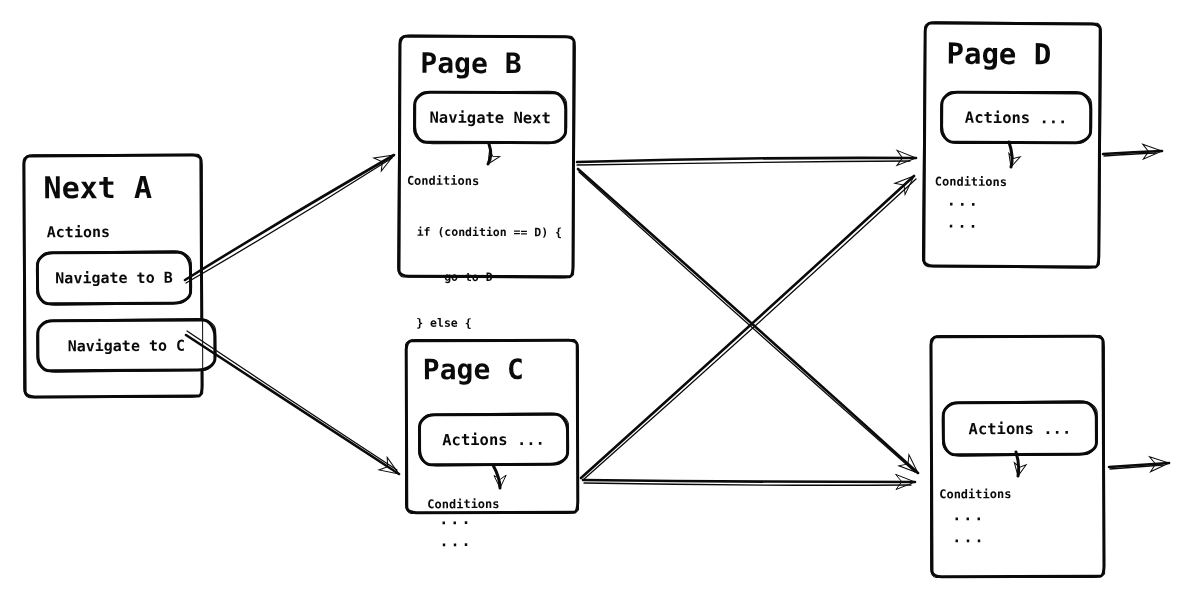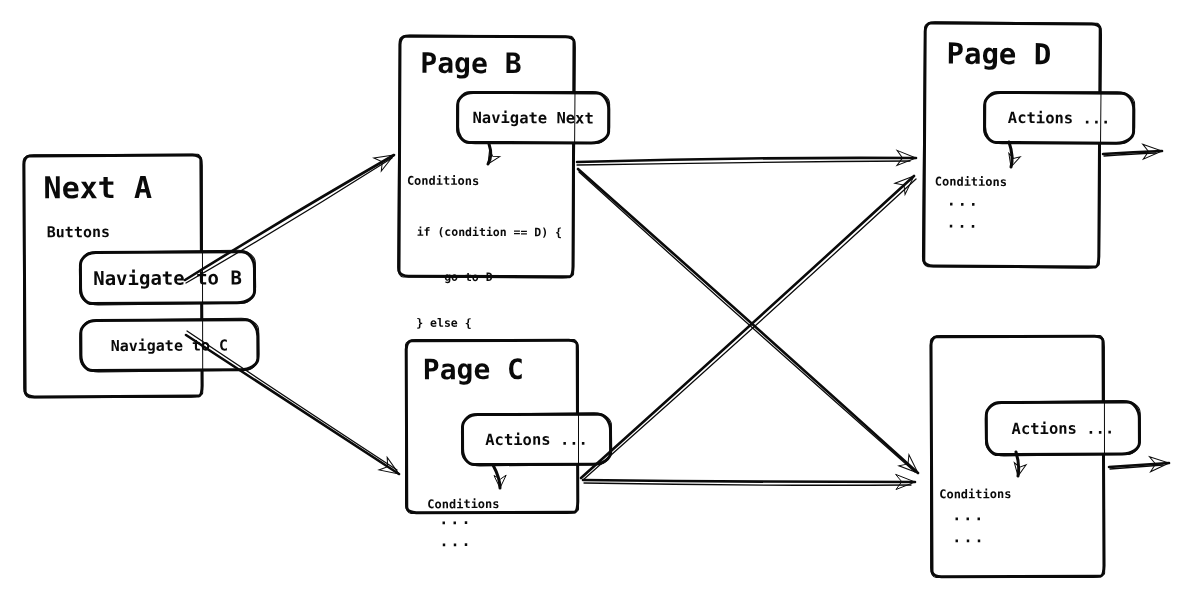--- a/index.html
+++ b/index.html
@@ -38,21 +38,20 @@
     position:absolute;
     background:#ffffff;
     border:3px solid #0a0a0a;
     border-radius:17px 14px 19px 13px / 14px 18px 13px 17px;
     display:flex;
     align-items:center;
     justify-content:center;
     font-weight:bold;
     font-size:15.5px;
     white-space:nowrap;
-    margin-left:43px;
   }
   .btn::after {
     content:"";
     position:absolute;
     inset:-3px;
     border:1.6px solid #0a0a0a;
     border-radius:13px 18px 14px 19px / 18px 13px 17px 14px;
     transform:rotate(-0.4deg);
     pointer-events:none;
   }
@@ -79,21 +78,21 @@
 
   
   #page-a { left:23px;  top:154px; width:180px; height:244px; transform:rotate(-0.3deg); }
   #page-b { left:398px; top:35px;  width:177px; height:243px; transform:rotate(0.25deg); }
   #page-c { left:405px; top:339px; width:174px; height:175px; transform:rotate(-0.2deg); }
   #page-d { left:923px; top:22px;  width:178px; height:246px; transform:rotate(0.35deg); }
   #page-e { left:930px; top:335px; width:175px; height:243px; transform:rotate(-0.25deg); }
 
   #page-a .title { left:18px; top:15px; font-size:30px; }
   #page-a .lbl   { left:21px; top:66px; font-size:15px; }
-  #a-btn-b { left:10px; top:94px;  width:177px; height:54px; font-size:19px; }
+  #a-btn-b { left:10px; top:94px;  width:156px; height:54px; font-size:15px; }
   #a-btn-c { left:10px; top:162px; width:180px; height:53px; font-size:15px; }
 
   #page-b .title { left:19px; top:11px; font-size:28px; }
   #b-btn   { left:12px; top:53px; width:154px; height:53px; }
   #page-b .lbl  { left:6px;  top:136px; }
   #page-b .code { left:16px; top:156px; }
 
   #page-c .title { left:15px; top:13px; font-size:28px; }
   #c-btn   { left:10px; top:71px; width:151px; height:53px; }
   #page-c .lbl { left:19px; top:155px; }
@@ -125,21 +124,21 @@
   .stroke-echo  { stroke-width:1.3px; }
   .stroke-mini  { stroke-width:3px; }
 </style>
 </head>
 <body>
 
 <div id="canvas">
 
   <section class="page" id="page-a">
     <h2 class="title">Next A</h2>
-    <div class="lbl">Buttons</div>
+    <div class="lbl">Actions</div>
     <div class="btn" id="a-btn-b">Navigate to B</div>
     <div class="btn" id="a-btn-c">Navigate to C</div>
   </section>
 
   <section class="page" id="page-b">
     <h2 class="title">Page B</h2>
     <div class="btn" id="b-btn">Navigate Next</div>
     <div class="lbl">Conditions</div>
     <div class="code">
       <div>if (condition == D) {</div>

